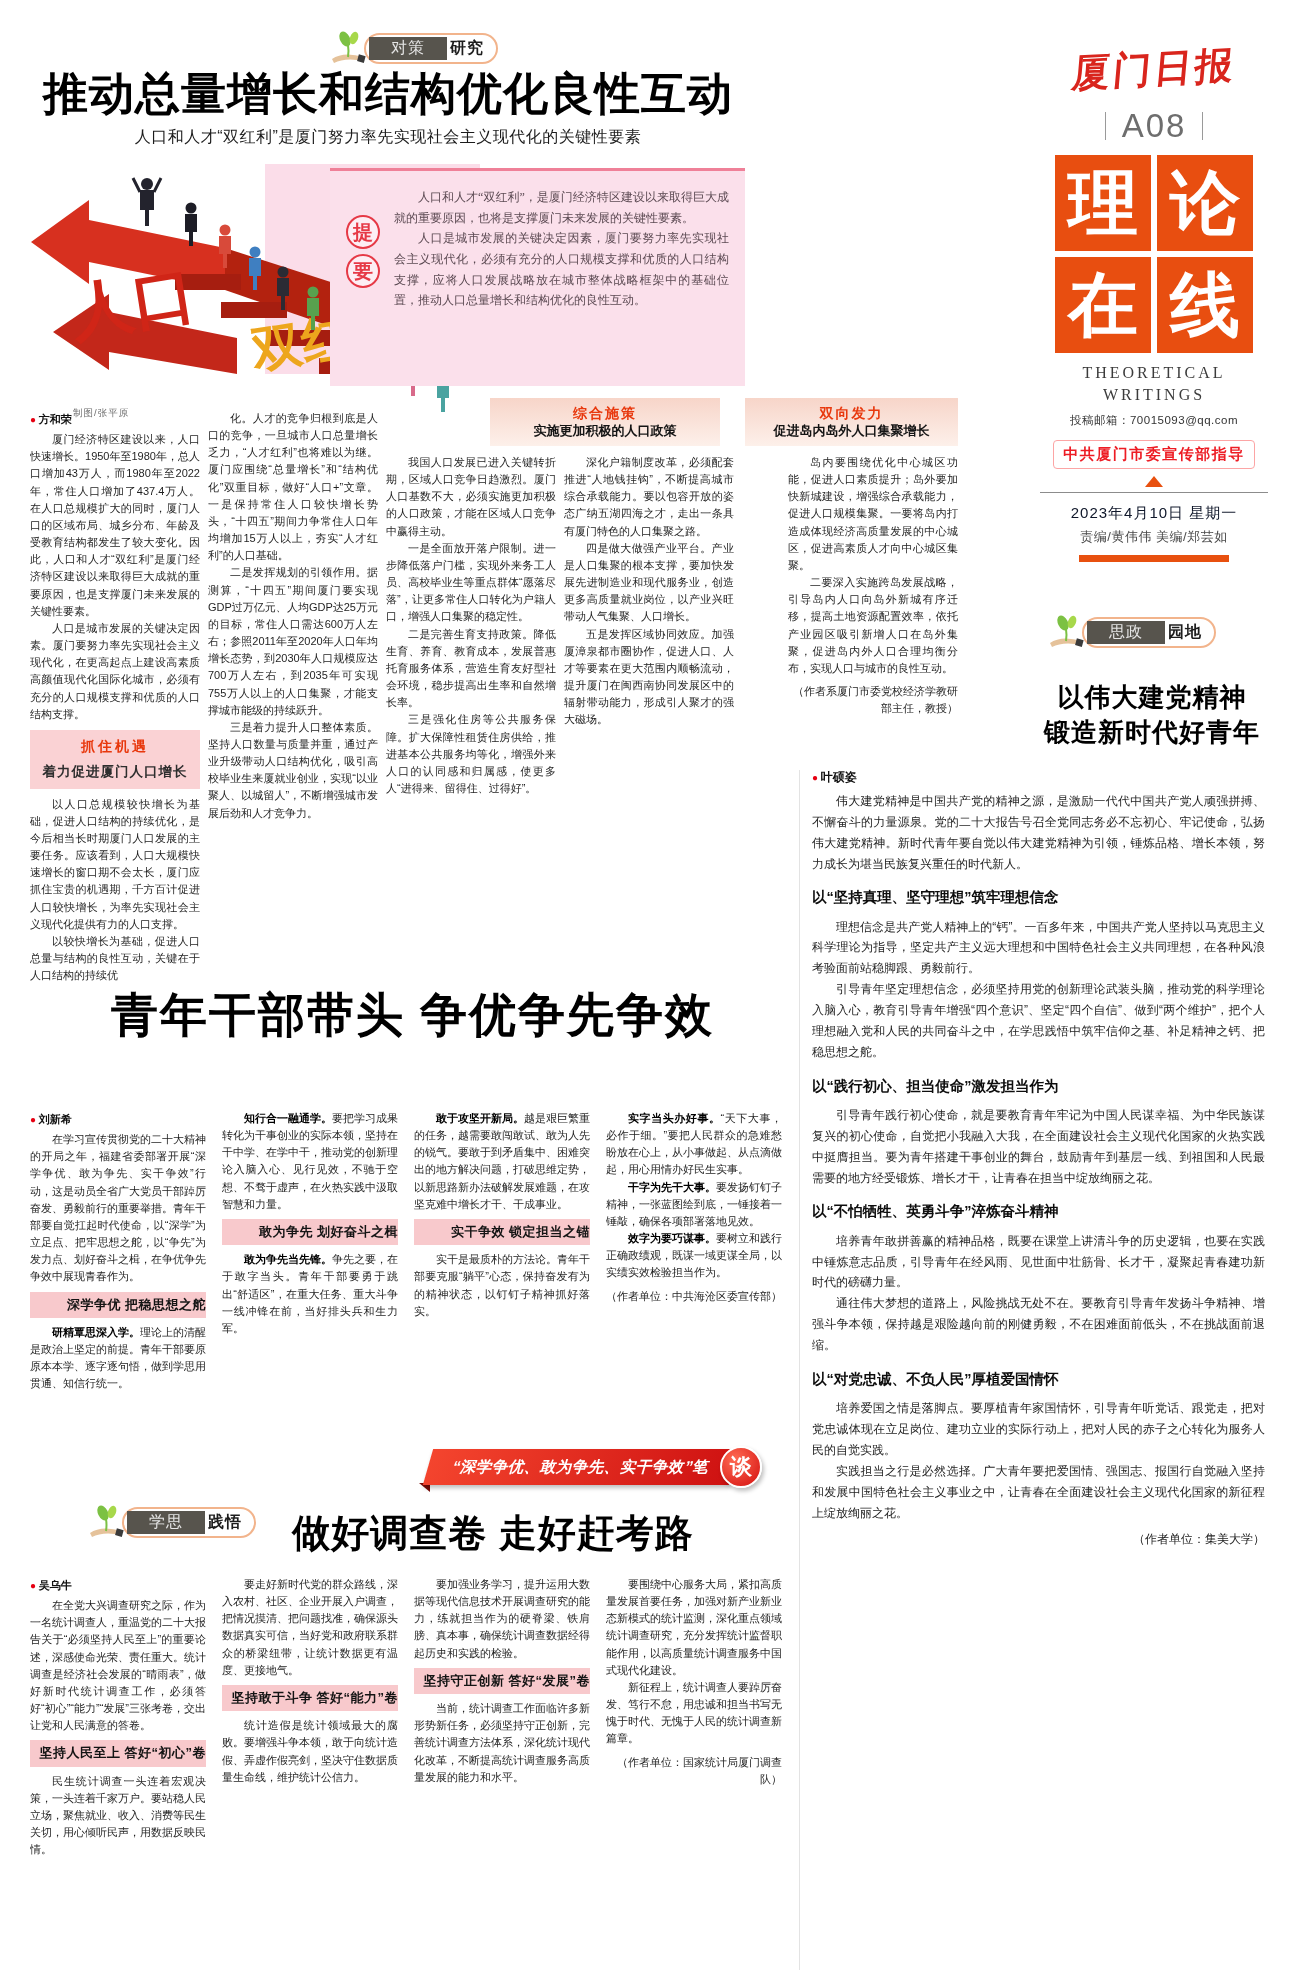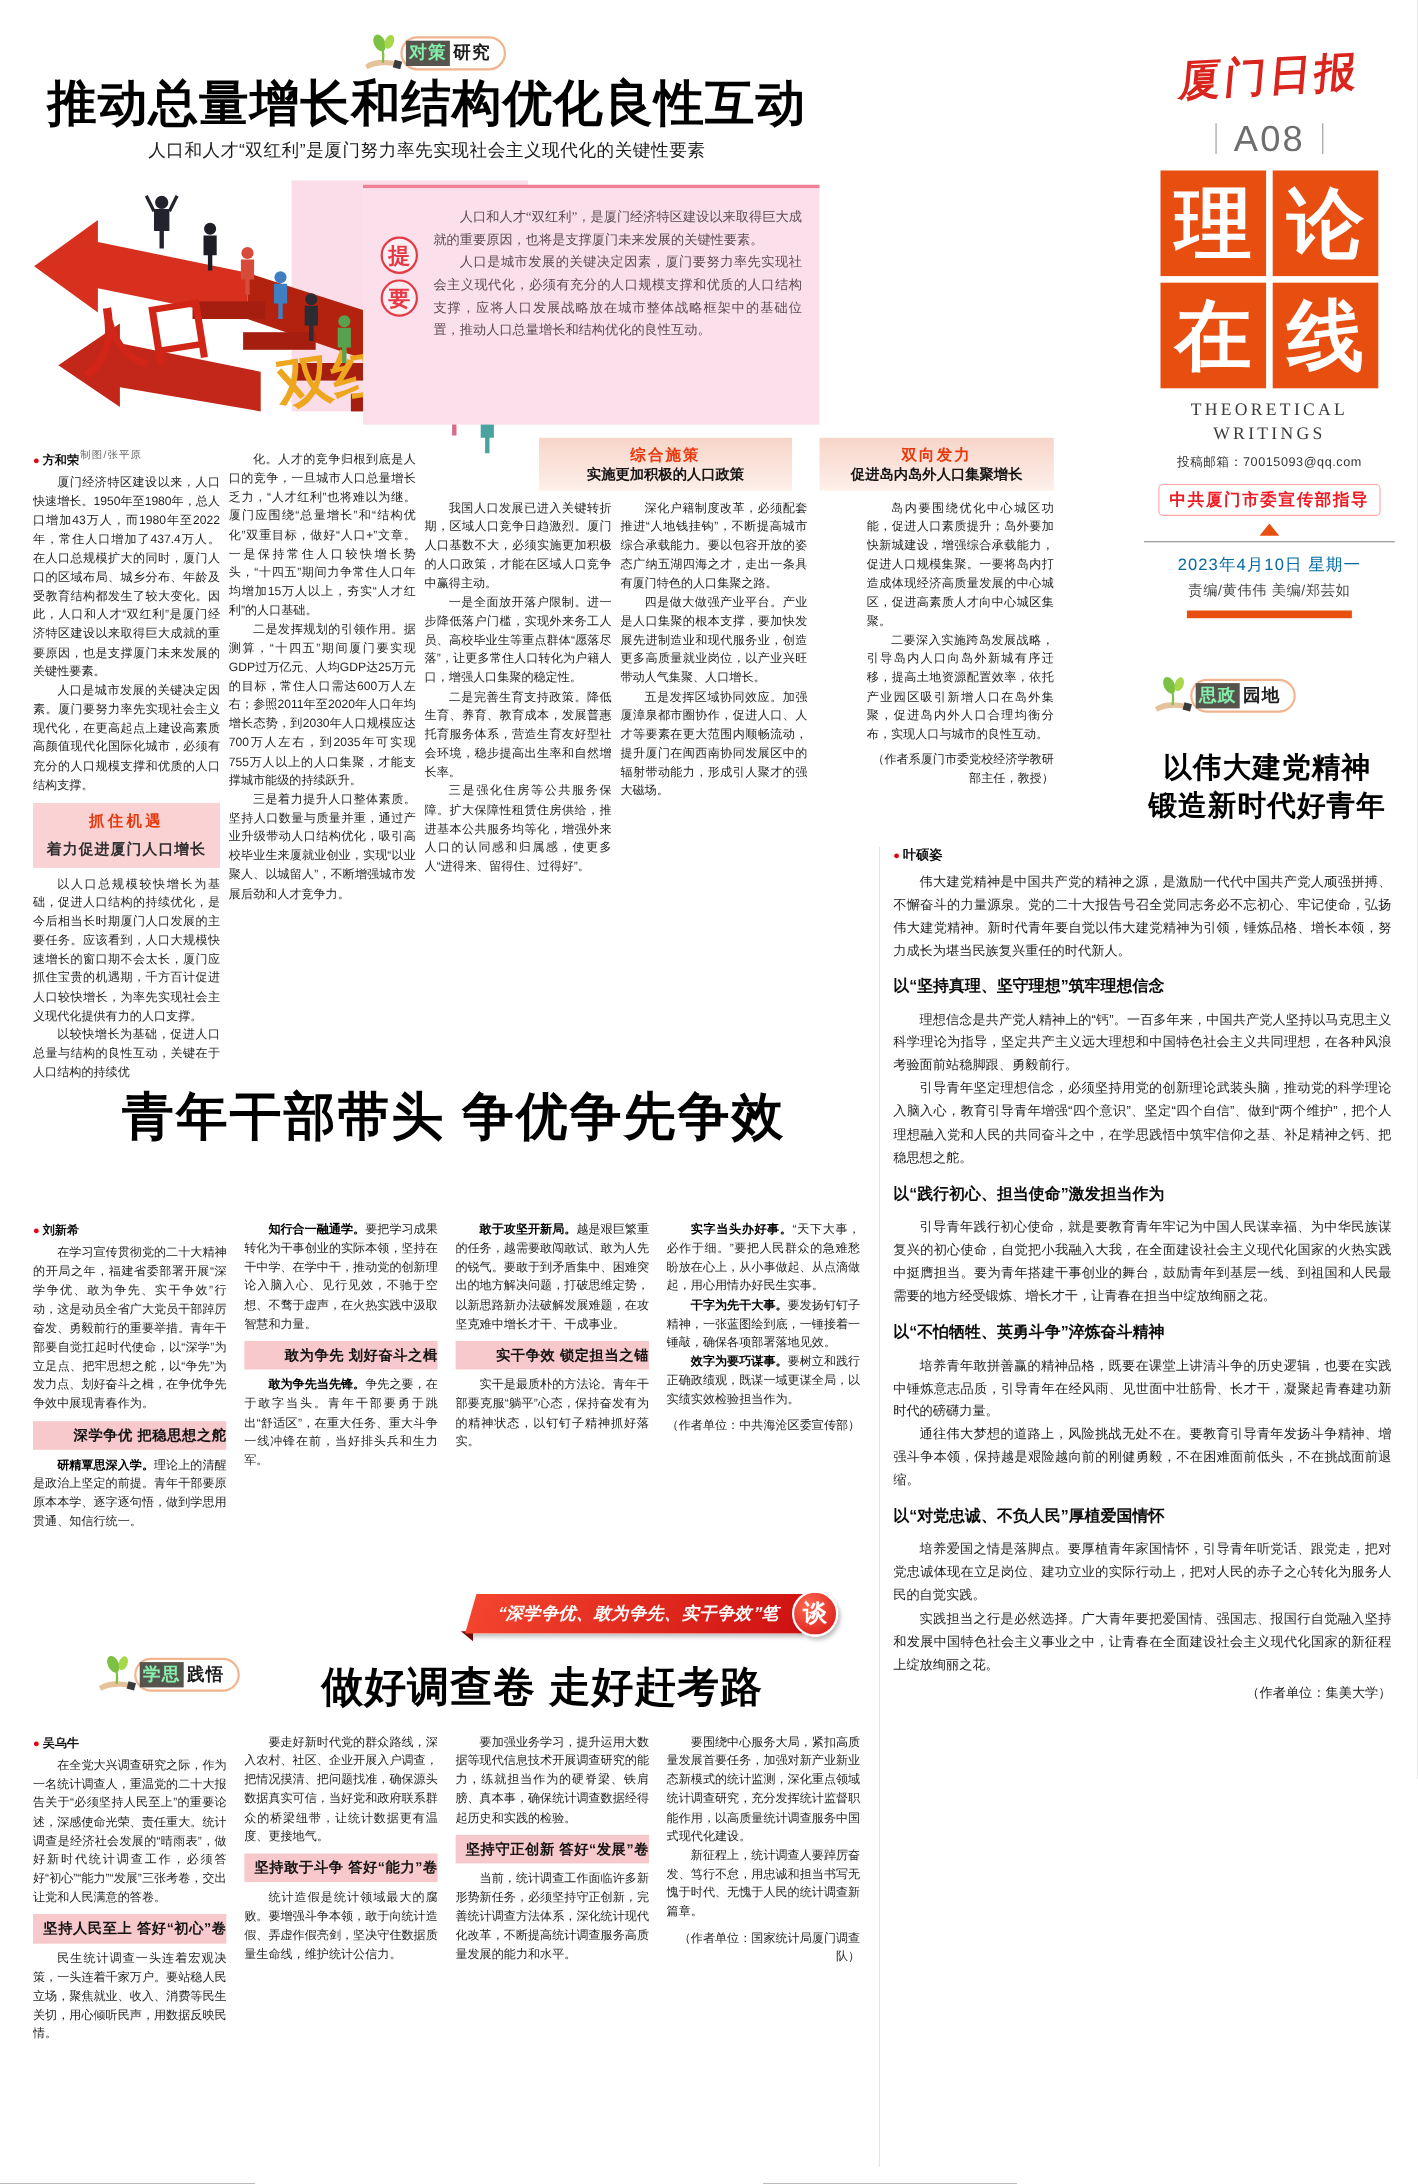--- a/index.html
+++ b/index.html
@@ -4,21 +4,21 @@
 <style>
   * { margin:0; padding:0; box-sizing:border-box; }
   html,body { background:#888; }
   body { font-family:"Liberation Sans","DejaVu Sans",sans-serif; }
   #page { position:relative; width:1289px; height:1985px; background:#fff; margin:0 auto; overflow:hidden; }
 
   
   .badge { position:absolute; display:flex; align-items:center; gap:0px; z-index:5; }
   .sprout { width:42px; height:36px; flex:0 0 auto; margin-right:-6px; }
   .bpill { border:2px solid #f2b48c; border-radius:16px; padding:2px 12px 2px 3px; display:flex; align-items:center; background:#fff; }
-  .bdark { background:#57544d; color:#86efac; font-weight:bold; font-size:16px; padding:1px 3px; letter-spacing:1px; }
+  .bdark { background:#57544d; color:#e5e5e5; font-weight:normal; font-size:16px; padding:1px 22px; letter-spacing:1px; }
   .blight { color:#1d1d1d; font-weight:bold; font-size:16px; margin-left:3px; letter-spacing:1px; }
 
   
   .top-headline { position:absolute; left:38px; top:70px; width:700px; text-align:center;
     font-size:45px; font-weight:900; color:#000; letter-spacing:1px; line-height:1.05; }
   .top-subtitle { position:absolute; left:38px; top:127px; width:700px; text-align:center;
     font-size:16px; color:#1c1c1c; font-weight:500; letter-spacing:0.5px; }
 
   .illu { position:absolute; left:25px; top:156px; width:455px; height:272px; z-index:1; }
   .illu svg { width:100%; height:100%; }
@@ -86,21 +86,21 @@
   .tile { width:96px; height:96px; background:#e84e10; color:#fff; font-size:70px; font-weight:bold;
     line-height:96px; text-align:center; }
   .eng { font-family:"Liberation Serif","DejaVu Serif",serif; font-size:16px; letter-spacing:3px;
     color:#3c3c3c; line-height:1.35; margin-top:9px; }
   .mail { font-size:11.5px; color:#333; margin-top:8px; letter-spacing:0.5px; }
   .guide { display:inline-block; border:1px solid #fca5a5; color:#ed1c24; border-radius:4px;
     font-weight:bold; font-size:15px; padding:4px 9px; letter-spacing:1.5px; margin-top:12px; }
   .tri { width:0; height:0; border-left:9px solid transparent; border-right:9px solid transparent;
     border-bottom:11px solid #e8500f; margin:7px auto 0; }
   .hline { border-top:1px solid #8c8c8c; margin-top:5px; }
-  .dateln { font-size:15px; color:#0369a1; margin-top:11px; letter-spacing:1px; }
+  .dateln { font-size:15px; color:#0f172a; margin-top:11px; letter-spacing:1px; }
   .edln { font-size:13px; color:#4a4a4a; margin-top:5px; letter-spacing:0.5px; }
   .obar { width:150px; height:7px; background:#e8500f; margin:9px auto 0; }
 
   .sb-headline { position:absolute; left:1036px; top:680px; width:232px; text-align:center;
     font-size:26px; font-weight:900; color:#000; line-height:1.35; letter-spacing:1px; }
   .sb-body { position:absolute; left:812px; top:766px; width:453px; height:1206px; font-size:12px;
     line-height:1.74; color:#1f1f1f; text-align:justify; overflow:hidden; }
 </style>
 </head>
 <body>

